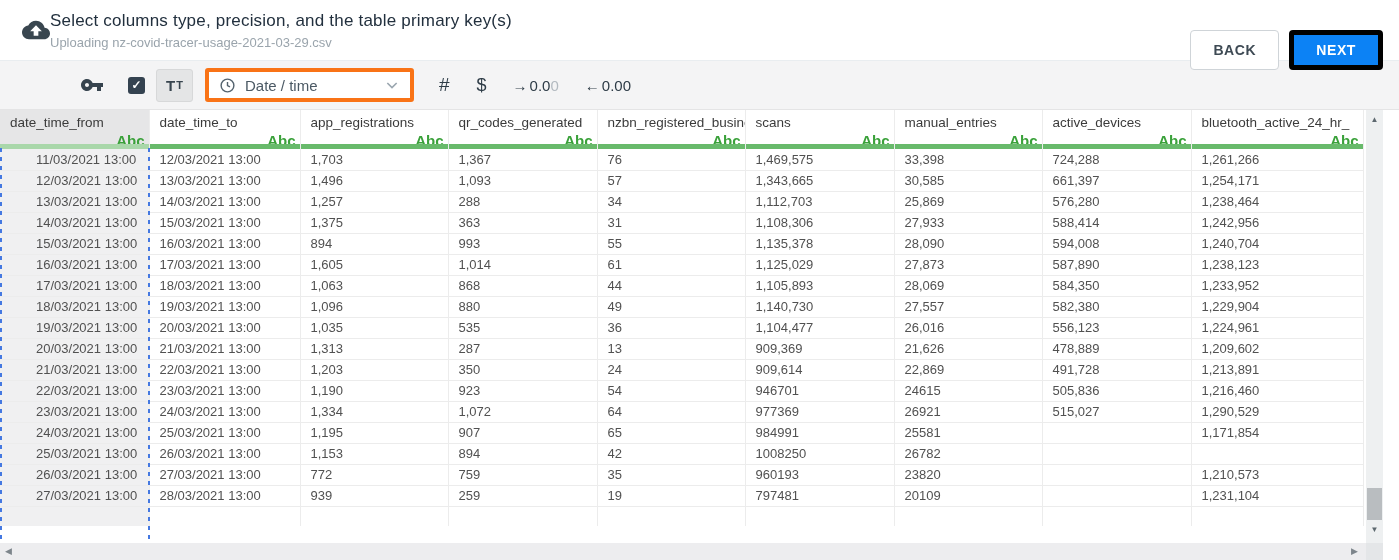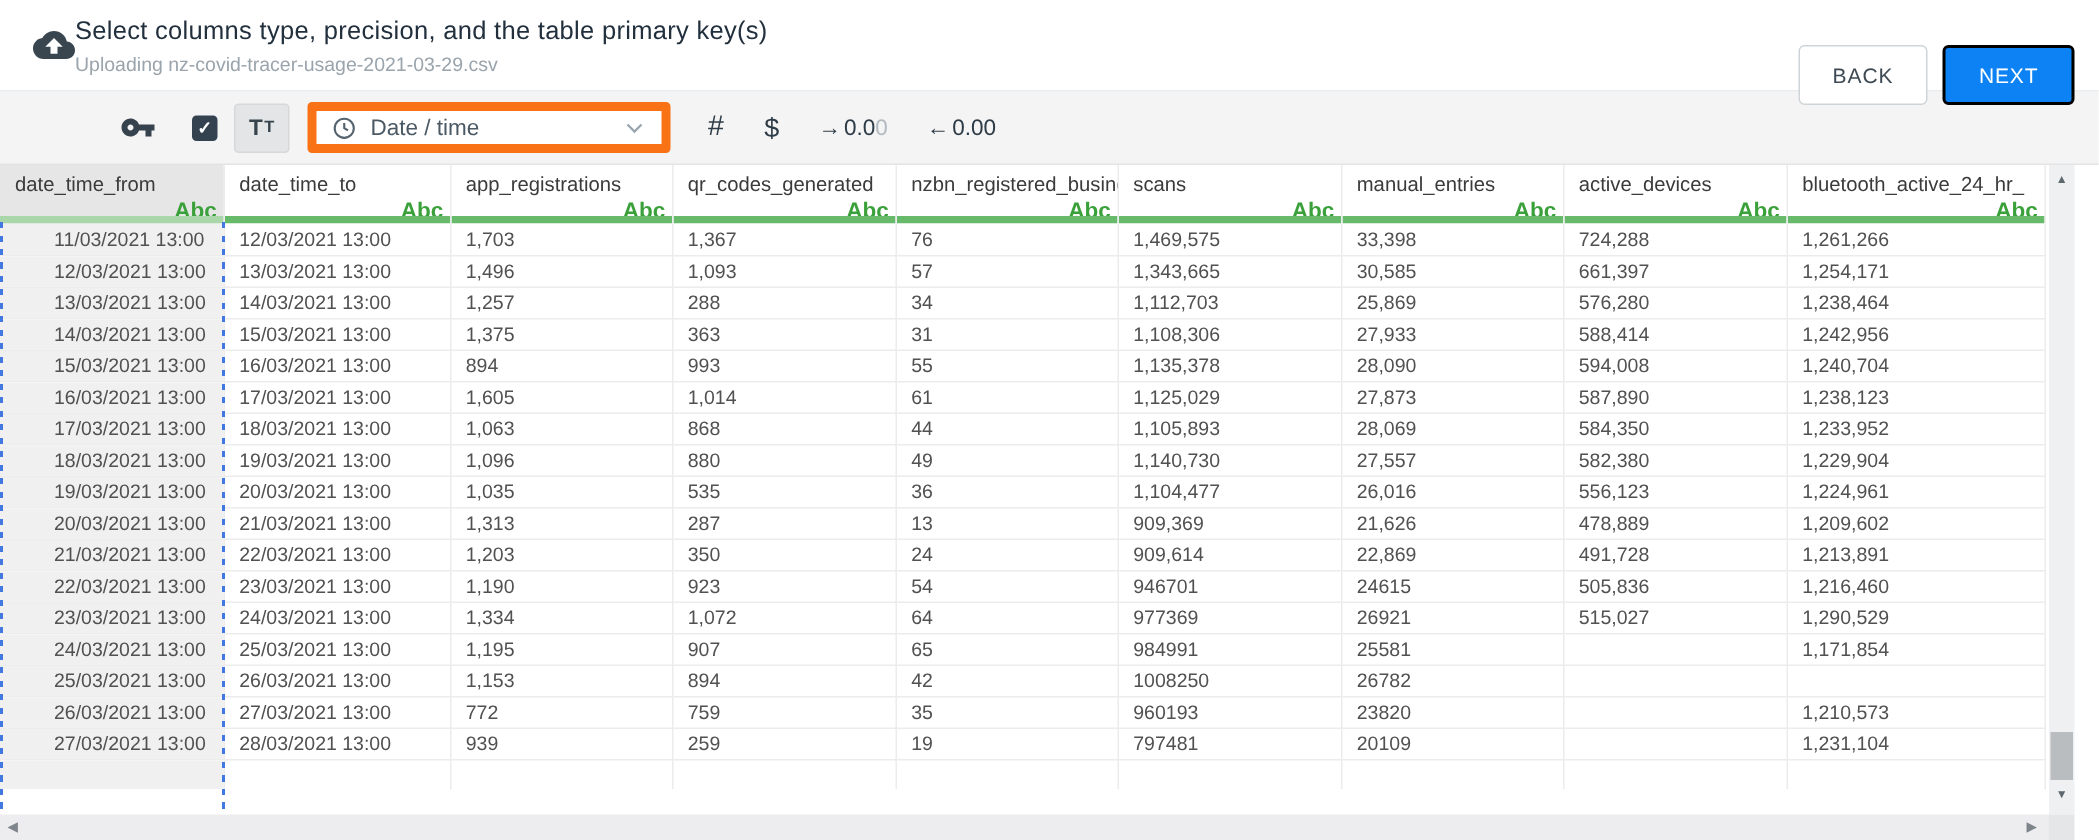--- a/index.html
+++ b/index.html
@@ -7,32 +7,32 @@
   .app{position:relative;width:1399px;height:560px;background:#fff;}
 
   
   .top{height:60px;display:flex;align-items:center;background:#fff;}
   .upload-ic{margin-left:22px;width:28px;height:28px;flex:0 0 auto;color:#39464f;}
   .titles{flex:1;min-width:0;}
   .title{font-size:17px;color:#22303e;letter-spacing:.2px;}
   .subtitle{font-size:13px;color:#9aa4ac;margin-top:4px;}
   .btns{display:flex;gap:10px;margin-right:16px;}
   button{font-family:"Liberation Sans",sans-serif;background:none;border:none;padding:0;cursor:pointer;}
-  .btn{height:40px;padding:0 22px;border-radius:4px;font-size:14px;font-weight:400;letter-spacing:.6px;display:flex;align-items:center;justify-content:center;box-sizing:border-box;margin-top:40px;}
+  .btn{height:40px;padding:0 22px;border-radius:4px;font-size:14px;font-weight:700;letter-spacing:.6px;display:flex;align-items:center;justify-content:center;box-sizing:border-box;margin-top:40px;}
   .btn.back{background:#fff;border:1px solid #cfd4d8;color:#3e4a54;}
-  .btn.next{background:#0c82f5;border:2px solid #000000;color:#fff;}
+  .btn.next{background:#0c82f5;border:5px solid #000000;color:#fff;}
 
   
   .toolbar{height:50px;background:#f4f4f5;border-top:1px solid #e9edf0;border-bottom:1px solid #e4e4e5;display:flex;align-items:center;padding-left:80px;box-sizing:border-box;}
   .key-ic{width:24px;height:24px;color:#36434e;display:flex;align-items:center;}
   .chk{margin-left:24px;width:17px;height:17px;background:#344250;border-radius:3px;color:#fff;font-size:12px;font-weight:700;display:flex;align-items:center;justify-content:center;}
   .tt-btn{margin-left:11px;width:37px;height:33px;background:#e4e5e6;border:1px solid #d7d8d9;border-radius:3px;color:#37444e;display:flex;align-items:center;justify-content:center;}
   .tt-big{font-size:15px;font-weight:700;}
   .tt-small{font-size:11px;font-weight:700;margin-left:1px;}
-  .dd{margin-left:12px;width:242px;height:34px;background:#fff;border:6px solid #f97316;border-radius:3px;display:flex;align-items:center;padding:0 10px;box-sizing:border-box;}
+  .dd{margin-left:12px;width:209px;height:34px;background:#fff;border:4px solid #f97316;border-radius:3px;display:flex;align-items:center;padding:0 10px;box-sizing:border-box;}
   .clock-ic{width:17px;height:17px;color:#54636e;display:flex;}
   .dd-label{font-size:15px;color:#4b5964;margin-left:9px;flex:1;}
   .dd-chev{width:16px;height:16px;color:#9aa6af;display:flex;}
   .sym{color:#2e3c47;}
   .sym.hash{margin-left:25px;font-size:19px;}
   .sym.dollar{margin-left:27px;font-size:18px;}
   .prec{margin-left:26px;font-size:15px;color:#2e3c47;display:flex;align-items:center;}
   .prec .arr{margin-right:2px;font-size:15px;}
   .prec .light{color:#b3bac0;}
 

